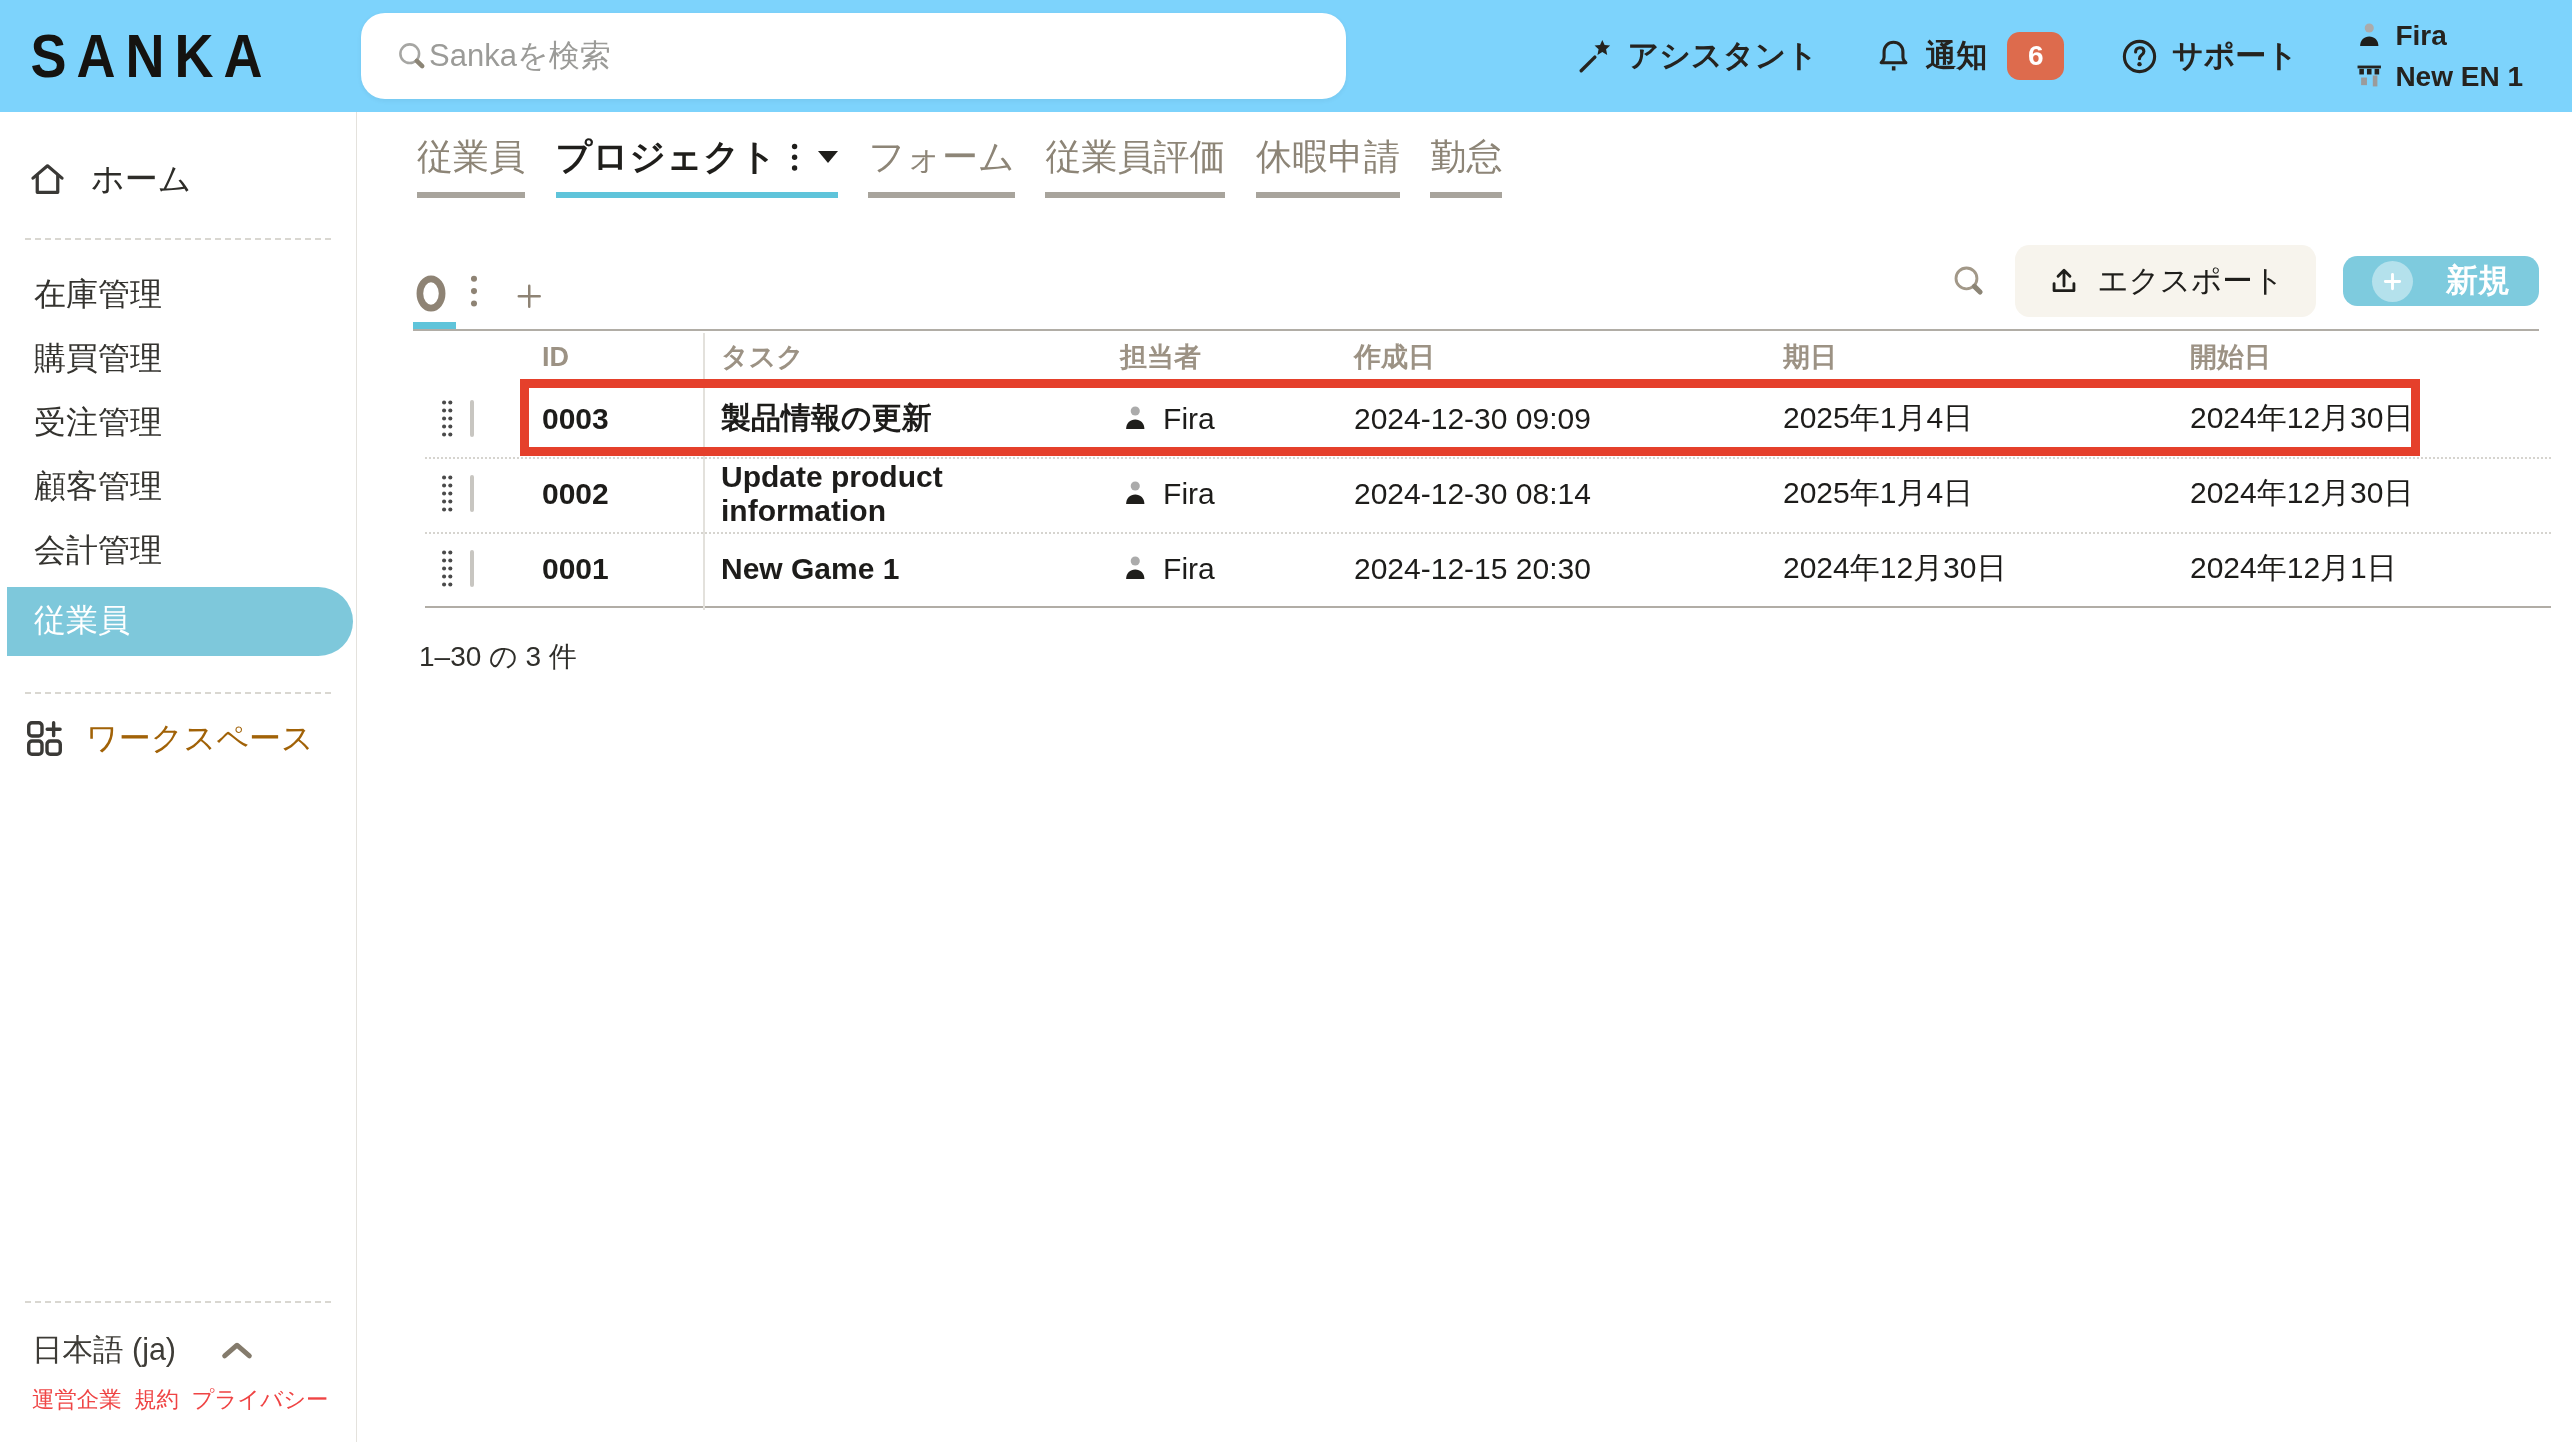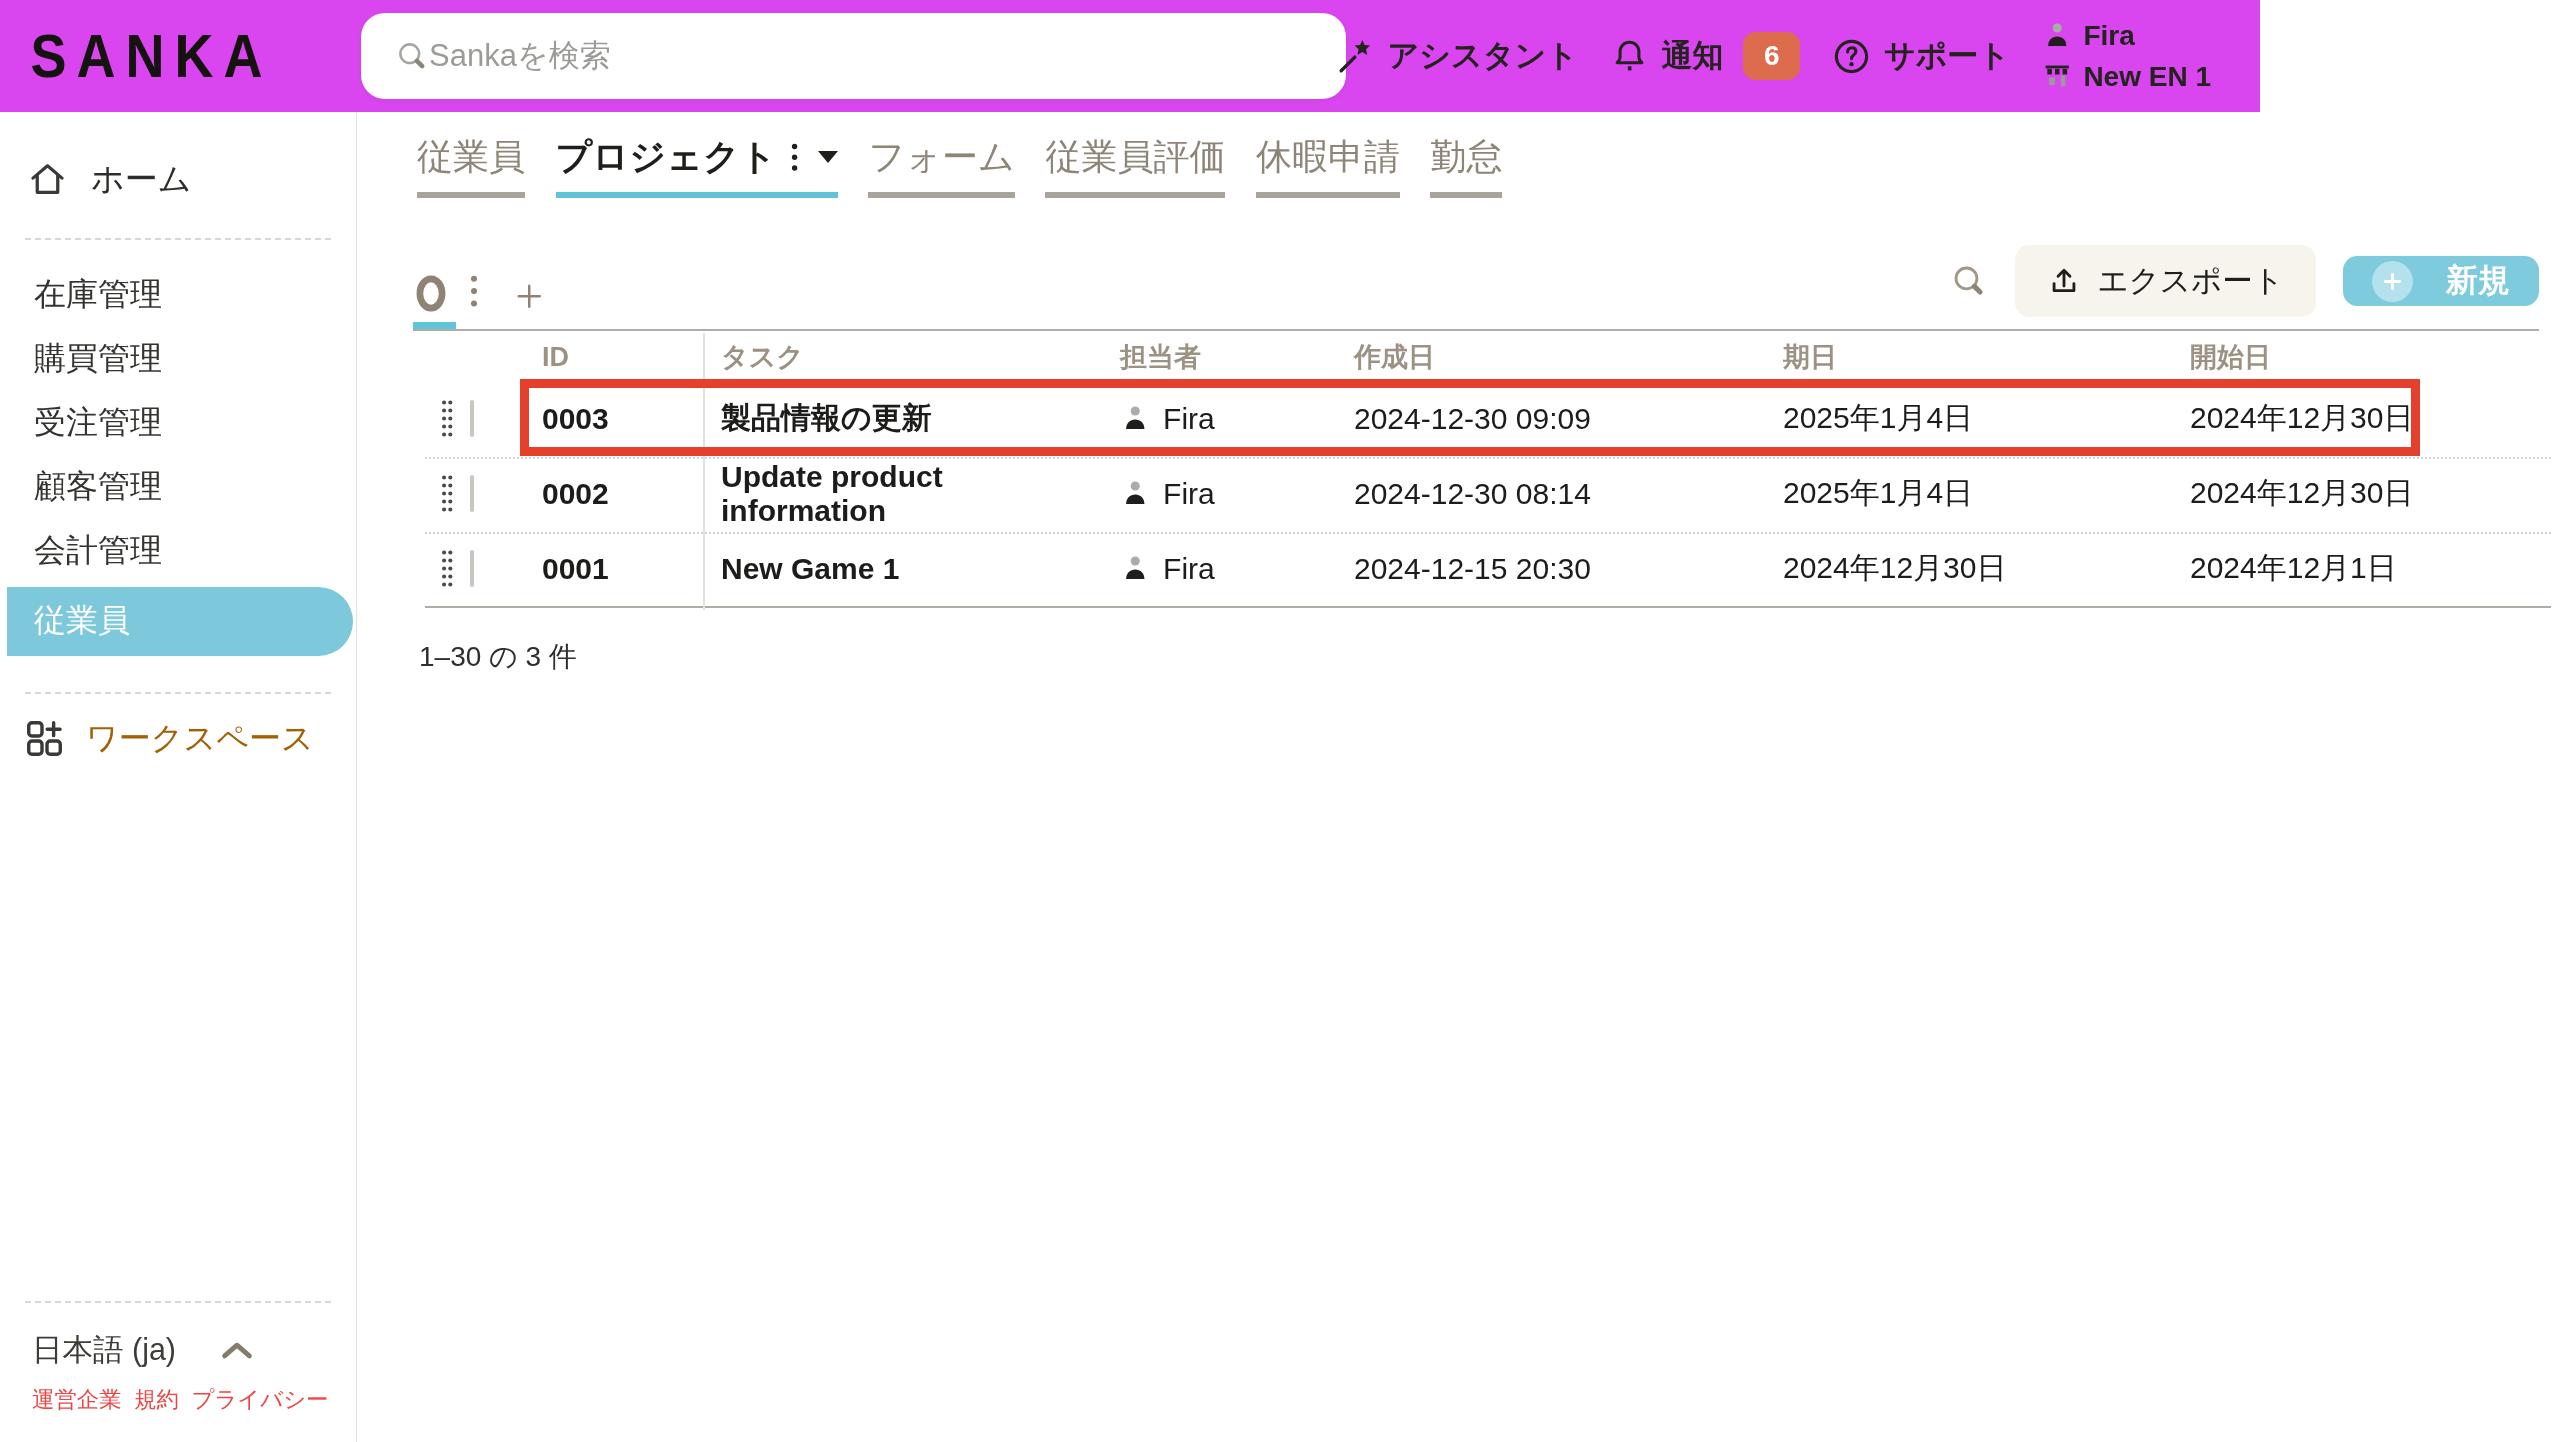--- a/index.html
+++ b/index.html
@@ -2,30 +2,30 @@
 <html style="font-size:14.4px"><head>
 <meta charset="utf-8">
 <style>
   * { margin:0; padding:0; box-sizing:border-box; }
   html,body { width:2576px; height:1442px; }
   body {
     font-family:"Liberation Sans","DejaVu Sans",sans-serif;
     background:#ffffff; color:#1F1E1B; overflow:hidden; position:relative;
   }
   
-  .topbar { position:absolute; top:0; left:0; width:2260px; height:112px; background:#d946ef; z-index:10; }
+  .topbar { position:absolute; top:0; left:0; width:2572px; height:112px; background:#7dd3fc; z-index:10; }
   .logo { position:absolute; left:30.5px; top:50%; transform:translateY(-50%) scaleY(1.12);
           font-size:54px; font-weight:800; letter-spacing:10px; color:#151310; white-space:nowrap; }
   .searchbar { position:absolute; left:361px; top:12.6px; width:985px; height:86px; background:#fff;
                border-radius:24px; display:flex; align-items:center; padding-left:34px; 
                box-shadow:0 1.8px 5.4px rgba(0,0,0,0.05); }
   .searchbar input { border:none; outline:none; background:transparent; font-size:31px; width:825px;
                      color:#3a3a3a; font-family:inherit; }
   .searchbar input::placeholder { color:#9B9B98; }
-  .topbar-right { position:absolute; right:49px; top:0; height:112px; display:flex; align-items:center; gap:32px; }
+  .topbar-right { position:absolute; right:49px; top:0; height:112px; display:flex; align-items:center; gap:56px; }
   .top-item { display:flex; align-items:center; gap:12.6px; font-size:31px; font-weight:700; color:#25231F; cursor:pointer; }
   .badge { margin-left:7.2px; background:#DD6B4D; color:#fff; border-radius:12.6px; min-width:57px; height:48px;
            display:flex; align-items:center; justify-content:center; font-size:28px; font-weight:700; padding:0 12.6px; }
   .user-block { display:flex; flex-direction:column; gap:9px; cursor:pointer; }
   .user-line { display:flex; align-items:center; gap:10.8px; font-size:28px; font-weight:700; color:#25231F; }
   
   .sidebar { position:absolute; top:112px; left:0; width:357px; bottom:0; background:#fff;
              border-right:1.8px solid #E4E2DD; z-index:5; }
   .side-home { margin-top:45px; padding-left:27px; display:flex; align-items:center; gap:23px;
                font-size:33px; color:#2E2D29; cursor:pointer; }

